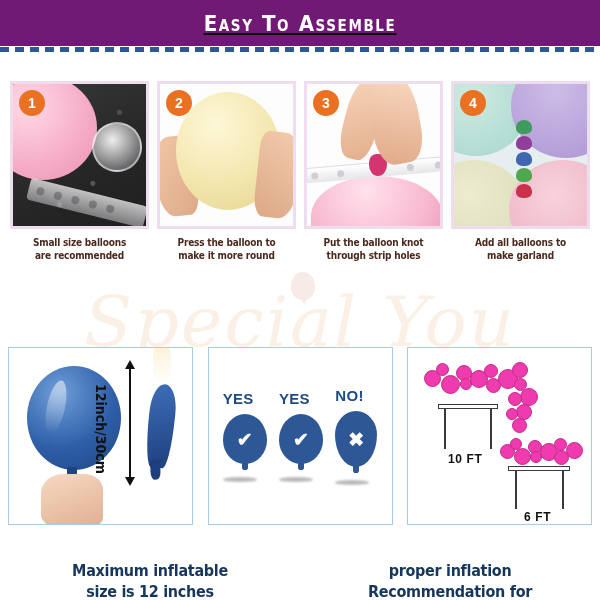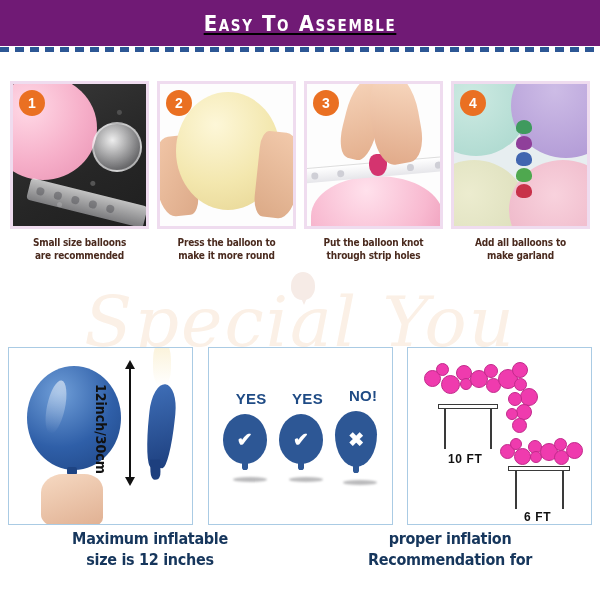--- a/index.html
+++ b/index.html
@@ -240,21 +240,21 @@
     border-radius:0 0 40% 40%; transform:rotate(-8deg);
   }
   .pa-ribbon { position:absolute; left:144px; top:-6px; width:18px; height:44px;
     background:linear-gradient(to bottom, rgba(250,240,210,.9), rgba(250,240,210,0));
     border-radius:40%;
   }
 
   
   .pb-grid { position:absolute; inset:0; display:flex;
     align-items:center; justify-content:space-around; padding:0 8px; }
-  .pb-item { display:flex; flex-direction:column; align-items:flex-end; }
+  .pb-item { display:flex; flex-direction:column; align-items:flex-start; }
   .pb-label {
     font-size:15px; font-weight:700; color:#1f4b85;
     font-family:"Liberation Sans", sans-serif;
     margin-bottom:7px; letter-spacing:.3px;
   }
   .pb-balloon { position:relative; width:44px; height:50px;
     background:#2d5795;
     display:flex; align-items:center; justify-content:center;
   }
   .pb-ok { border-radius:50% 50% 50% 50% / 52% 52% 48% 48%; }
@@ -279,20 +279,21 @@
     position:absolute; left:0; top:529px; width:600px; height:52px;
     display:flex; z-index:2;
   }
   .bottom-caption {
     flex:1; text-align:center;
     color:#16365c;
     font-family:"DejaVu Sans Condensed","Liberation Sans", sans-serif;
     font-size:16px; font-weight:700; line-height:1.3;
     letter-spacing:-0.3px;
     padding:0 2px;
+    margin-top:32px;
   }
 </style>
 </head>
 <body>
 
 <div id="header-band">
   <div id="header-title">Easy To Assemble</div>
 </div>
 <div id="header-dashes"></div>
 

